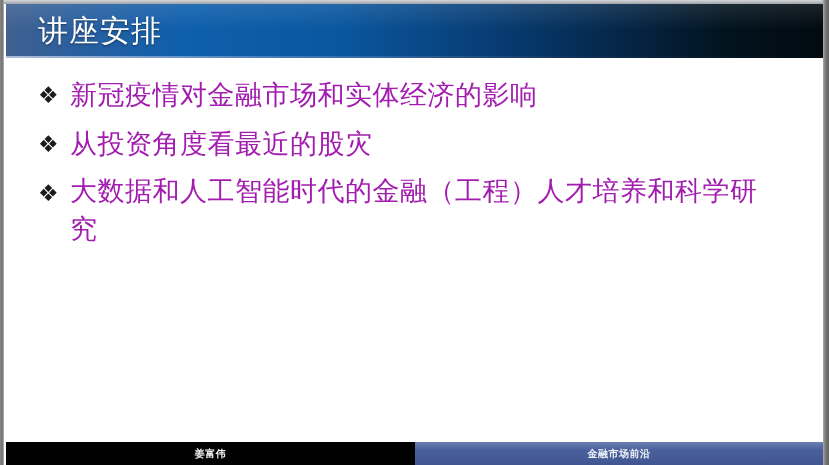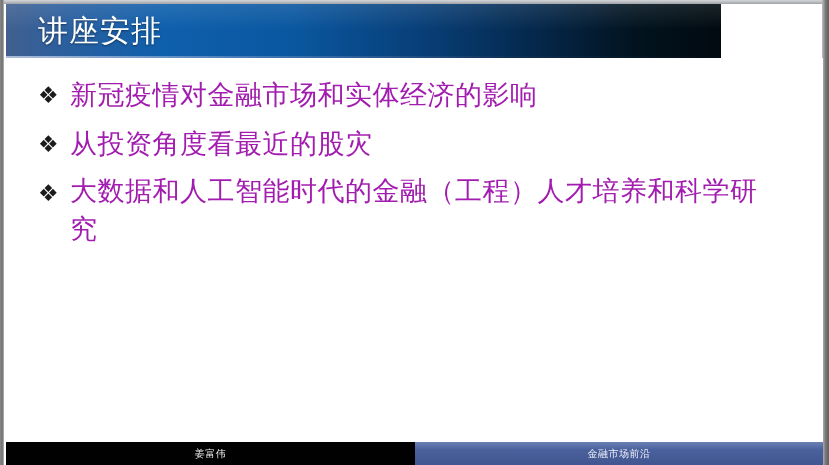--- a/index.html
+++ b/index.html
@@ -38,21 +38,21 @@
     left: 0; top: 0;
     width: 829px; height: 4px;
     background: linear-gradient(to bottom, #d5d7da 0%, #9ea1a6 100%);
   }
 
   
   .header {
     position: absolute;
     left: 6px;
     top: 4px;
-    width: 715px;
+    width: 817px;
     height: 54px;
     background: linear-gradient(to right,
                 #41608f 0%,
                 #2b5f9e 8%,
                 #0e5fac 22%,
                 #0a57a0 40%,
                 #083f78 58%,
                 #05284c 74%,
                 #02131f 88%,
                 #010a10 100%);
@@ -149,21 +149,21 @@
     height: 100%;
     background: linear-gradient(to bottom, #6b80b4 0%, #4a609c 35%, #415691 100%);
     display: flex;
     align-items: center;
     justify-content: center;
   }
   .footer-text {
     font-size: 10px;
     line-height: 12px;
     color: #ffffff;
-    font-weight: normal;
+    font-weight: bold;
     letter-spacing: .5px;
   }
   .footer-left .footer-text {
     color: #f2f2f2;
   }
   .footer-right .footer-text {
     color: #eef1f8;
   }
 </style>
 </head>

